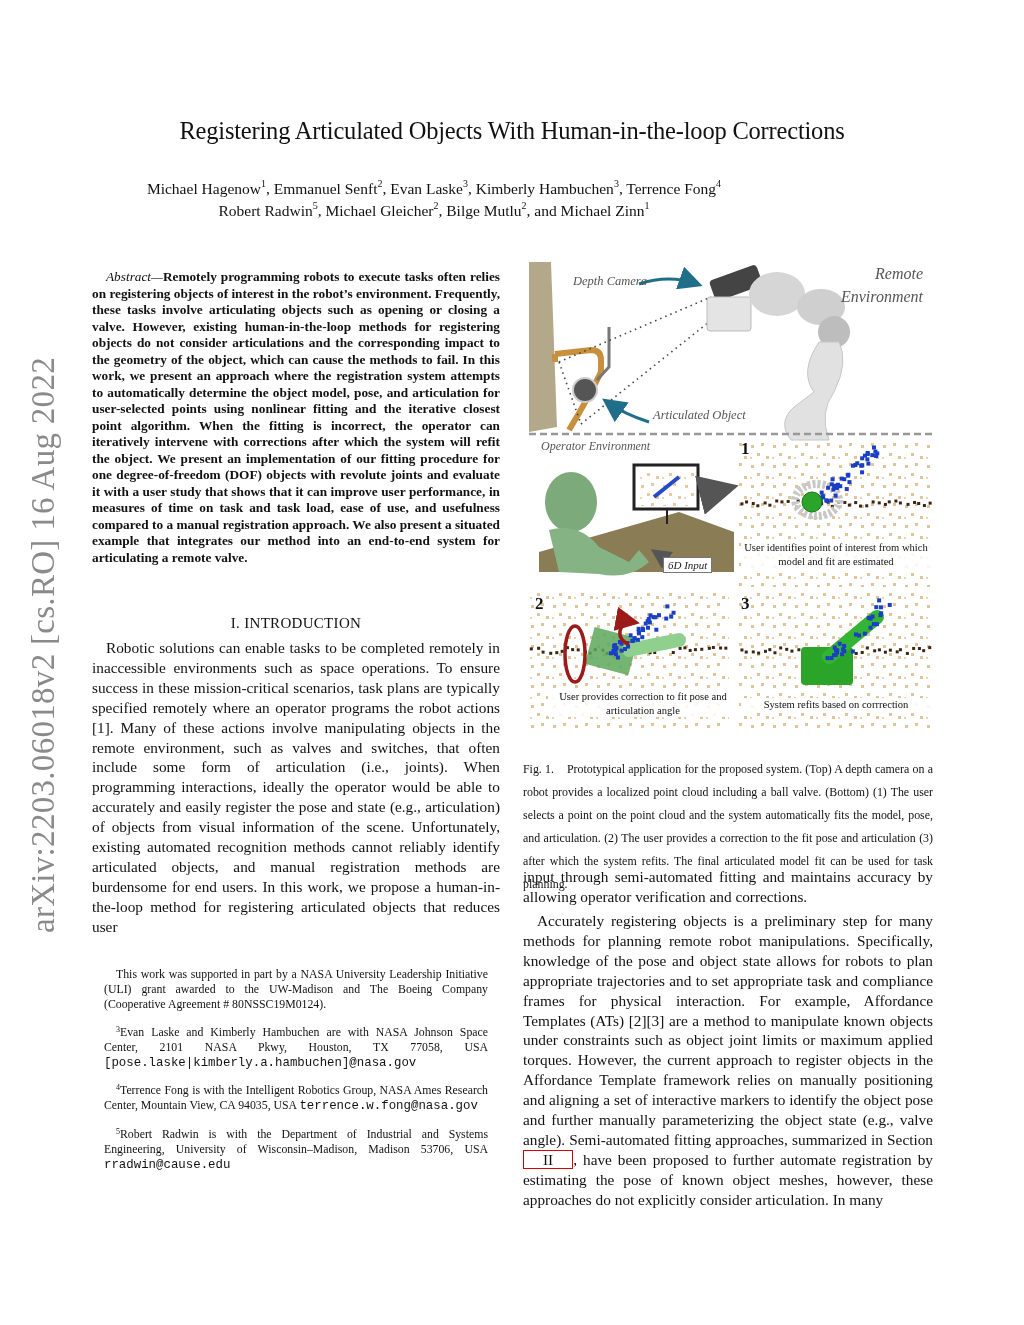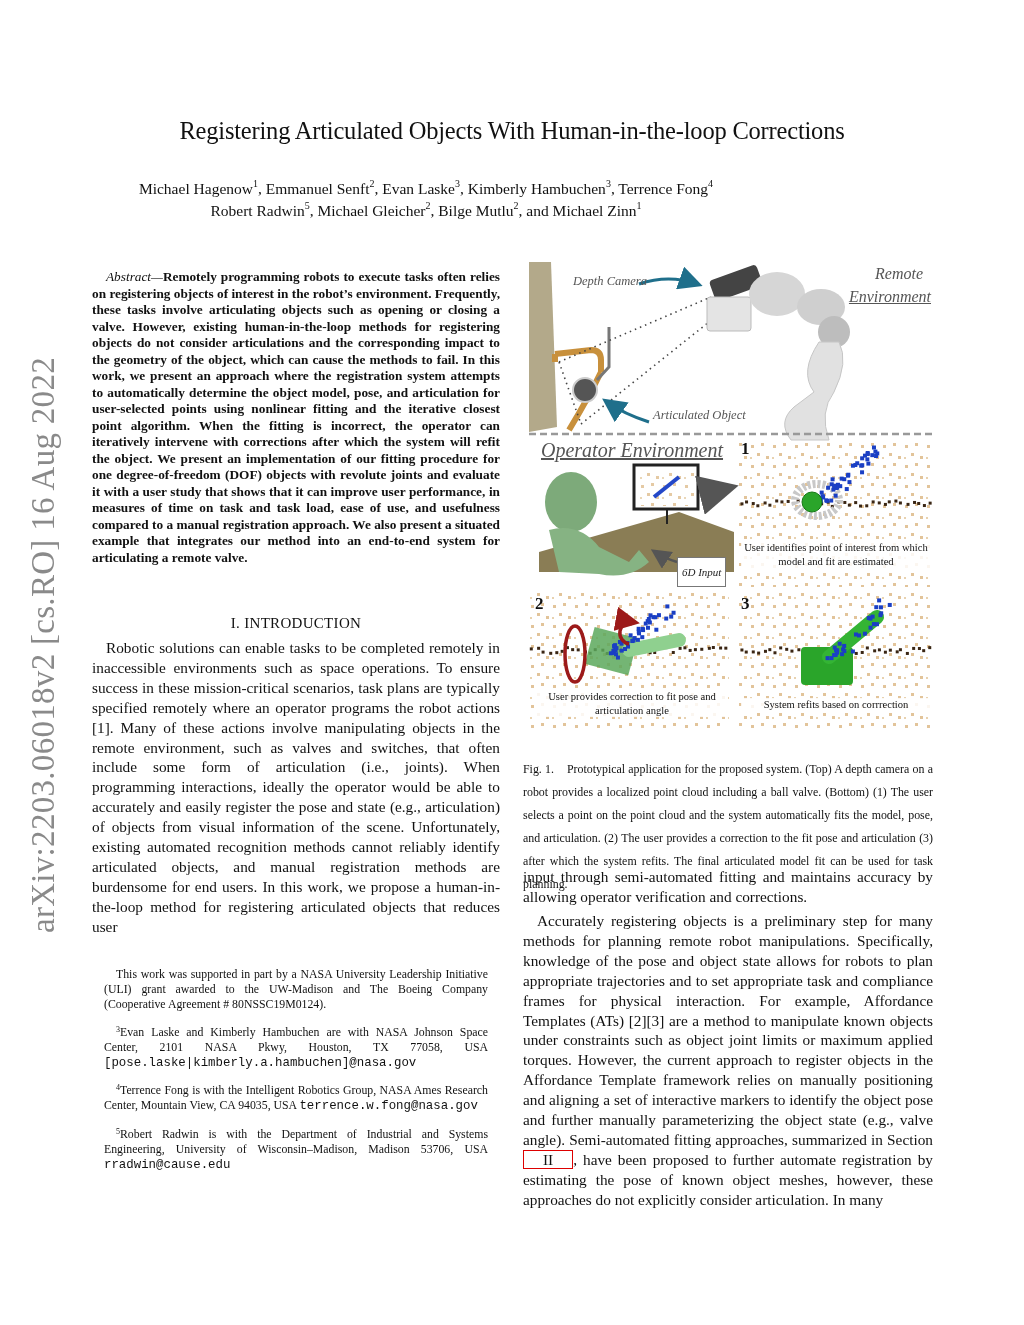--- a/index.html
+++ b/index.html
@@ -1,20 +1,20 @@
 <!DOCTYPE html>
 <html><head>
 <meta charset="utf-8">
 <style>
   html, body { margin:0; padding:0; background:#fff; }
   body { width:1024px; height:1325px; position:relative; overflow:hidden; font-family:"Liberation Serif", serif; color:#111; }
   .arxiv { position:absolute; left:18px; top:345px; width:50px; height:600px; }
   .arxiv span { position:absolute; left:50%; top:50%; transform:translate(-50%,-50%) rotate(-90deg); white-space:nowrap; font-size:33px; color:#8a8a8a; letter-spacing:0.3px; font-family:"Liberation Serif", serif; }
   .title { position:absolute; left:0; width:1024px; top:117px; text-align:center; font-weight:normal; font-size:24.5px; letter-spacing:-0.2px; }
-  .authors { position:absolute; left:8px; width:836px; top:178px; text-align:center; font-size:15.5px; line-height:22px; }
+  .authors { position:absolute; left:16px; width:836px; top:178px; text-align:center; font-size:15.5px; line-height:22px; }
   .authors sup { font-size:10px; vertical-align:7px; line-height:0; }
   .col { position:absolute; width:408px; }
   .left { left:92px; }
   .right { left:523px; width:410px; }
   .just { text-align:justify; }
   .abstract { top:269px; font-size:13.3px; line-height:16.5px; font-weight:bold; text-indent:14px; }
   .abstract i { font-weight:normal; }
   .sec-head { top:615px; text-align:center; font-size:15px; letter-spacing:0.3px; }
   .intro { top:638px; font-size:15.3px; line-height:19.9px; text-indent:14px; }
   .footnotes { top:955px; font-size:11.8px; line-height:15.2px; }
@@ -360,29 +360,29 @@
           <rect x="308.668707133059" y="379.7384002057613" width="4" height="4"></rect>
           <rect x="306.06573645404666" y="388.63092849794236" width="4" height="4"></rect>
           <rect x="313.16415466392317" y="381.9239197530864" width="4" height="4"></rect>
           <rect x="303.7139617626886" y="383.5340406378601" width="4" height="4"></rect>
         </g>
     </g>
   </svg>
 
   <div class="fig-label" style="left:44px;top:12px;font-size:12.5px;">Depth Camera</div>
   <div class="fig-label" style="right:10px;top:3px;font-size:16px;text-align:right;">Remote</div>
-  <div class="fig-label" style="right:2px;top:26px;font-size:16px;text-align:center;text-decoration:underline;">Environment</div>
+  <div class="fig-label" style="right:10px;top:26px;font-size:16px;text-align:center;">Environment</div>
   <div class="fig-label" style="left:124px;top:146px;font-size:12.5px;">Articulated Object</div>
-  <div class="fig-label" style="left:12px;top:177px;font-size:20px;text-decoration:underline;">Operator Environment</div>
-  <div class="fig-label" style="left:148px;top:295px;font-size:11px;color:#222;border:1.5px solid #777;padding:8px 4px;background:#fff;">6D Input</div>
+  <div class="fig-label" style="left:12px;top:177px;font-size:12px;">Operator Environment</div>
+  <div class="fig-label" style="left:134px;top:295px;font-size:11px;color:#222;border:1.5px solid #777;padding:1px 4px;background:#fff;">6D Input</div>
 
   <div class="panel-num" style="left:212px;top:177px;">1</div>
   <div class="panel-cap" style="left:212px;top:279px;width:190px;">User identifies point of interest from which model and fit are estimated</div>
   <div class="panel-num" style="left:6px;top:332px;">2</div>
-  <div class="panel-cap" style="left:8px;top:428px;width:190px;">User provides correction to fit pose and articulation angle</div>
+  <div class="panel-cap" style="left:19px;top:428px;width:190px;">User provides correction to fit pose and articulation angle</div>
   <div class="panel-num" style="left:212px;top:332px;">3</div>
   <div class="panel-cap" style="left:212px;top:436px;width:190px;">System refits based on corrrection</div>
 </div>
 
 <div class="col right caption just" style="white-space:pre-wrap;">Fig. 1.    Prototypical application for the proposed system. (Top) A depth camera on a robot provides a localized point cloud including a ball valve. (Bottom) (1) The user selects a point on the point cloud and the system automatically fits the model, pose, and articulation. (2) The user provides a correction to the fit pose and articulation (3) after which the system refits. The final articulated model fit can be used for task planning.</div>
 
 <div class="col right right-body1 just">input through semi-automated fitting and maintains accuracy by allowing operator verification and corrections.</div>
 
 <div class="col right right-body2 just">
   <span>Accurately registering objects is a preliminary step for many methods for planning remote robot manipulations. Specifically, knowledge of the pose and object state allows for robots to plan appropriate trajectories and to set appropriate task and compliance frames for physical interaction. For example, Affordance Templates (ATs) [2][3] are a method to manipulate known objects under constraints such as object joint limits or maximum applied torques. However, the current approach to register objects in the Affordance Template framework relies on manually positioning and aligning a set of interactive markers to identify the object pose and further manually parameterizing the object state (e.g., valve angle). Semi-automated fitting approaches, summarized in Section </span><span class="secref">II</span><span>, have been proposed to further automate registration by estimating the pose of known object meshes, however, these approaches do not explicitly consider articulation. In many</span>

